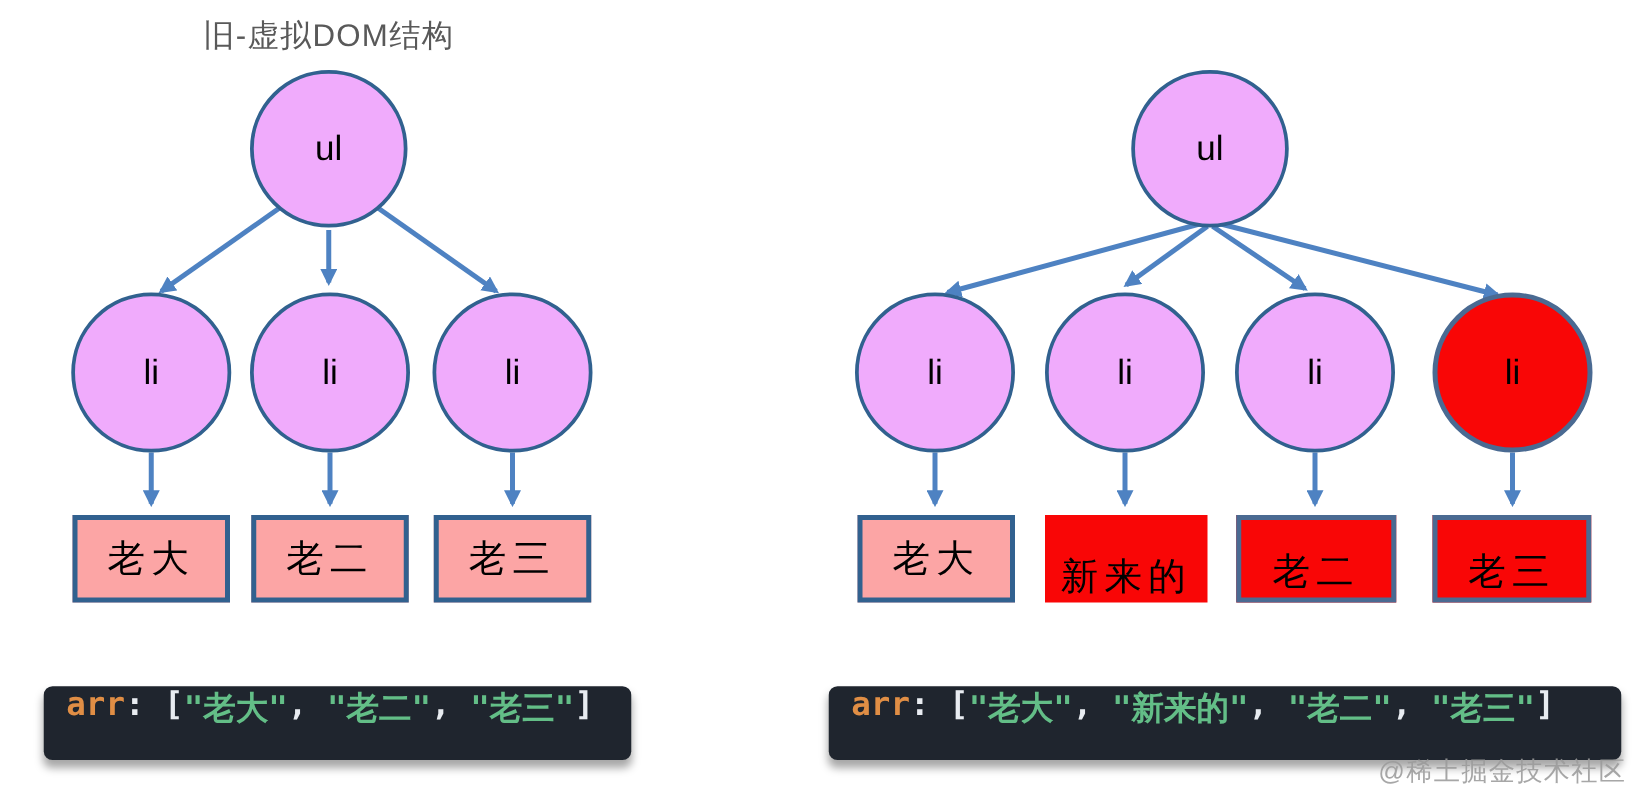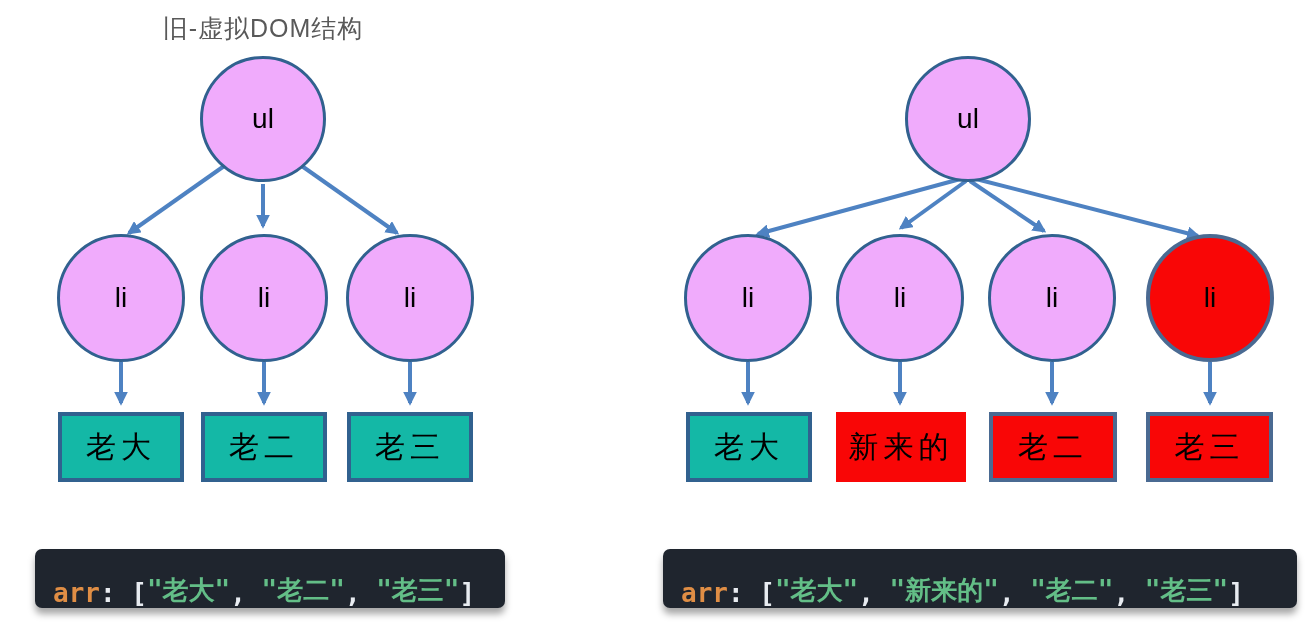--- a/index.html
+++ b/index.html
@@ -40,39 +40,39 @@
     z-index: 2;
   }
   .node.red {
     background: var(--red-fill, #F90606);
     border-color: var(--muted-border, #4A6A92);
     border-width: 4px;
   }
 
   .leaf {
     position: absolute;
-    background: #14b8a6;
+    background: #fca5a5;
     border: 4px solid var(--node-border, #31618F);
     display: flex;
     align-items: center;
     justify-content: center;
     font-size: 30px;
     letter-spacing: 5px;
     color: #000000;
     z-index: 2;
   }
-  .leaf.red { background: var(--red-fill, #F90606); border-color: var(--muted-border, #4A6A92); }
+  .leaf.red { background: var(--red-fill, #F90606); border-color: var(--muted-border, #4A6A92); align-items: flex-end; }
   .leaf.red.borderless { border: none; }
 
   .codeblock {
     position: absolute;
     background: var(--code-bg, #1F252E);
     border-radius: 7px;
     display: flex;
-    align-items: flex-end;
+    align-items: flex-start;
     padding: 0 18px;
     font-family: "DejaVu Sans Mono", monospace;
     font-size: 26px;
     font-weight: 700;
     white-space: pre;
     z-index: 2;
     box-shadow: 0 6px 7px rgba(0,0,0,0.35);
   }
   .tok-key   { color: var(--code-key, #E08E45); }
   .tok-str   { color: var(--code-string, #63BE87); }
@@ -176,14 +176,15 @@
   </div>
   <div class="leaf red" style="left:989px; top:412px; width:128px; height:70px;">
     <span>老二</span>
   </div>
   <div class="leaf red" style="left:1146px; top:412px; width:127px; height:70px;">
     <span>老三</span>
   </div>
 
   <div class="codeblock" style="left:663px; top:549px; width:634px; height:59px;"><span class="tok-key">arr</span><span class="tok-punct">:</span><span class="tok-punct"> [</span><span class="tok-str">"老大"</span><span class="tok-punct">, </span><span class="tok-str">"新来的"</span><span class="tok-punct">, </span><span class="tok-str">"老二"</span><span class="tok-punct">, </span><span class="tok-str">"老三"</span><span class="tok-punct">]</span></div>
 
+  <div class="watermark">@稀土掘金技术社区</div>
 
 </div>
 
 </body></html>

